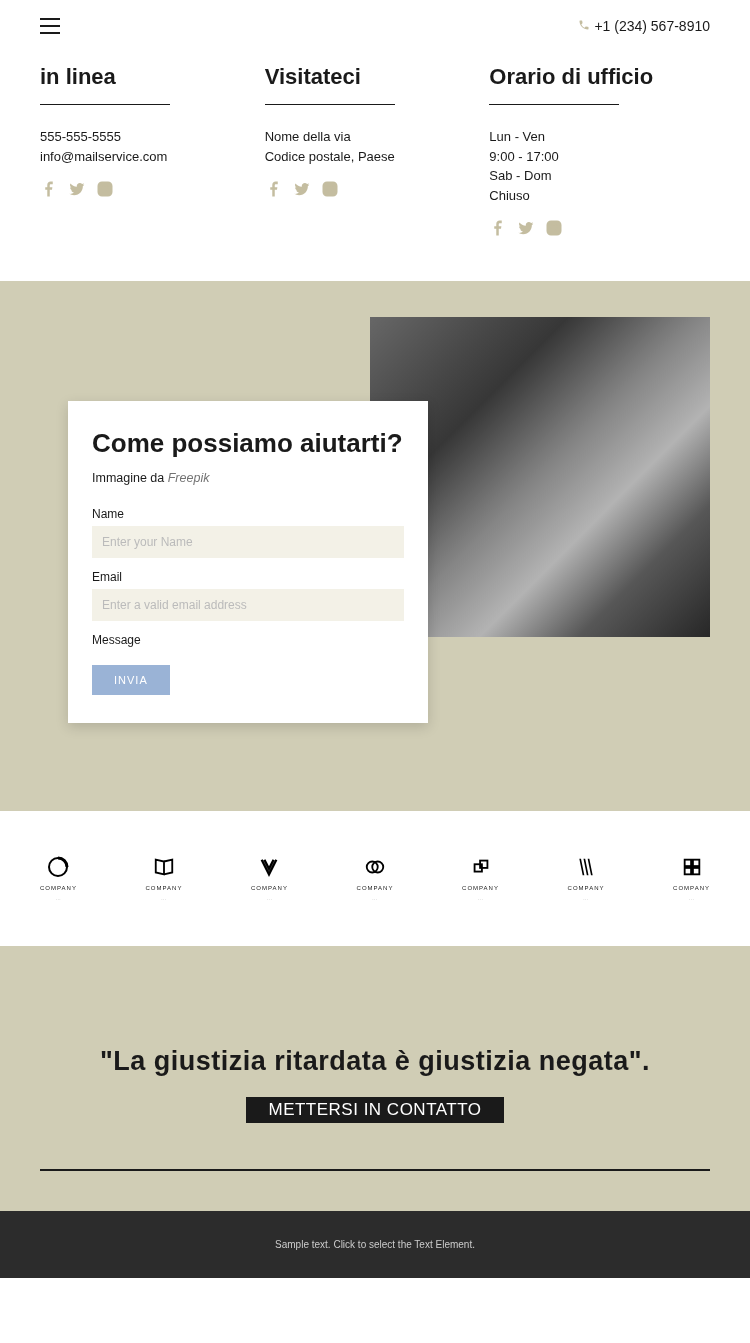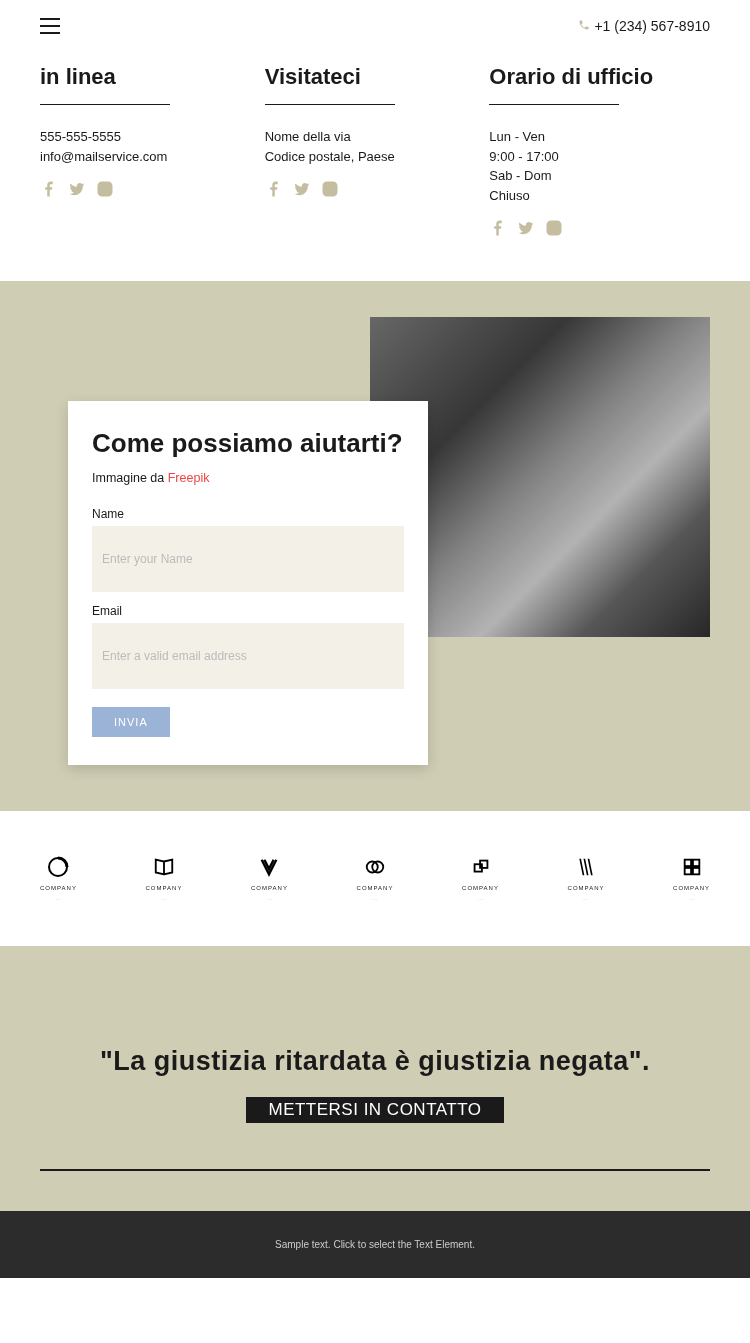--- a/index.html
+++ b/index.html
@@ -22,24 +22,24 @@
 .col-text { font-size: 13px; line-height: 1.5; margin-bottom: 14px; }
 .socials { display: flex; gap: 10px; }
 .socials svg { width: 18px; height: 18px; fill: #c4bda0; cursor: pointer; }
 
 
 .form-sec { background: #d0cdb5; padding: 0; position: relative; height: 530px; }
 .handshake { position: absolute; right: 40px; top: 36px; width: 340px; height: 320px; background: linear-gradient(135deg, #6b6660 0%, #3a3632 30%, #8a857d 50%, #b8b2a8 65%, #5c5650 80%, #2a2622 100%); filter: grayscale(100%); }
 .form-card { position: absolute; left: 68px; top: 120px; width: 360px; background: #fff; padding: 28px 24px; box-shadow: 0 4px 12px rgba(0,0,0,0.15); }
 .form-title { font-size: 26px; font-weight: 900; line-height: 1.15; margin-bottom: 12px; }
 .form-sub { font-size: 12.5px; margin-bottom: 22px; }
-.form-sub a { color: #ef4444; text-decoration: none; }
+.form-sub a { color: #737373; text-decoration: none; font-style: italic; }
 .form-field { margin-bottom: 12px; }
 .form-label { display: block; font-size: 12px; margin-bottom: 5px; }
-.form-input, .form-textarea { width: 100%; border: none; background: #f3f1e7; padding: 26px 10px; font-size: 12px; font-family: inherit; }
+.form-input, .form-textarea { width: 100%; border: none; background: #f3f1e7; padding: 9px 10px; font-size: 12px; font-family: inherit; }
 .form-input::placeholder, .form-textarea::placeholder { color: #bbb; }
 .form-textarea { height: 62px; resize: both; }
 .form-btn { background: #9ab3d6; color: #fff; border: none; padding: 9px 22px; font-size: 11px; letter-spacing: 1px; cursor: pointer; margin-top: 6px; }
 
 
 .logos-sec { background: #fff; padding: 44px 40px; display: flex; justify-content: space-between; align-items: center; }
 .logo-item { display: flex; flex-direction: column; align-items: center; gap: 6px; font-size: 6px; letter-spacing: 1px; text-align: center; }
 .logo-glyph { width: 28px; height: 24px; display: flex; align-items: center; justify-content: center; }
 .logo-sub { font-size: 4px; letter-spacing: 0.5px; color: #999; }
 
@@ -154,20 +154,21 @@
     </p>
     <div class="form-field">
       <label class="form-label">Name</label>
       <input class="form-input" placeholder="Enter your Name" style="">
     </div>
     <div class="form-field">
       <label class="form-label">Email</label>
       <input class="form-input" placeholder="Enter a valid email address" style="">
     </div>
     <div class="form-field">
+      <label class="form-label">Message</label>
     </div>
     <button class="form-btn">INVIA</button>
   </div>
 </div>
 
 <div class="logos-sec">
   <div class="logo-item">
     <div class="logo-glyph">
         <svg viewBox="0 0 24 24" width="24" height="24" fill="none" stroke="#000" stroke-width="2">
           <circle cx="12" cy="12" r="9"></circle>

